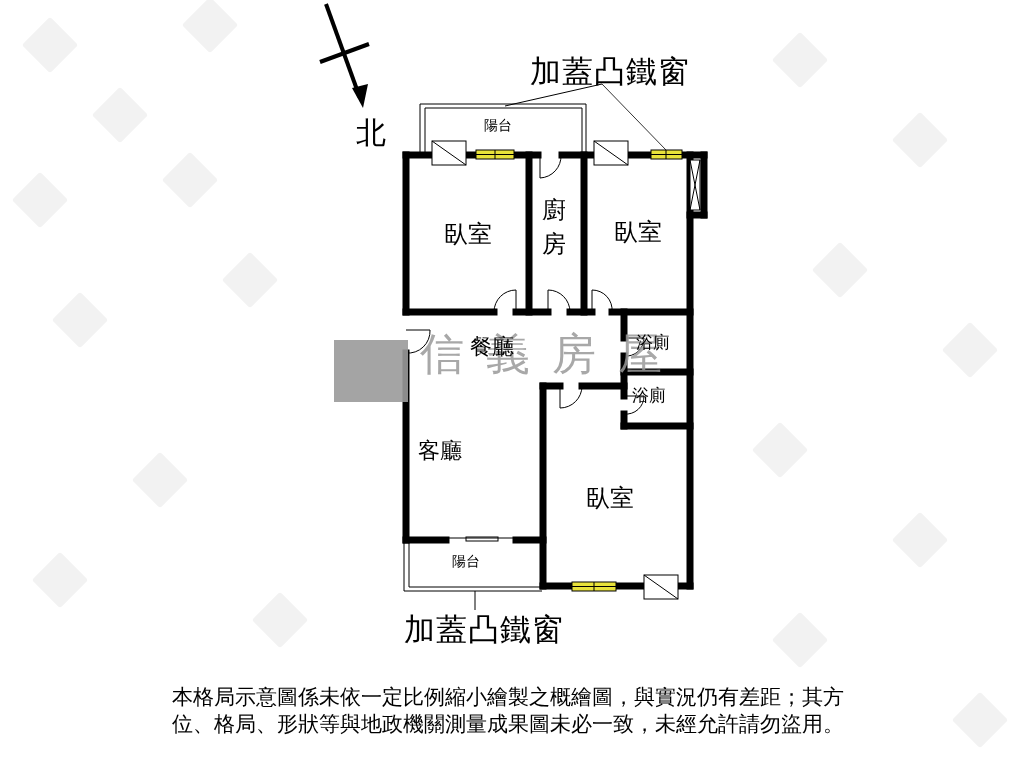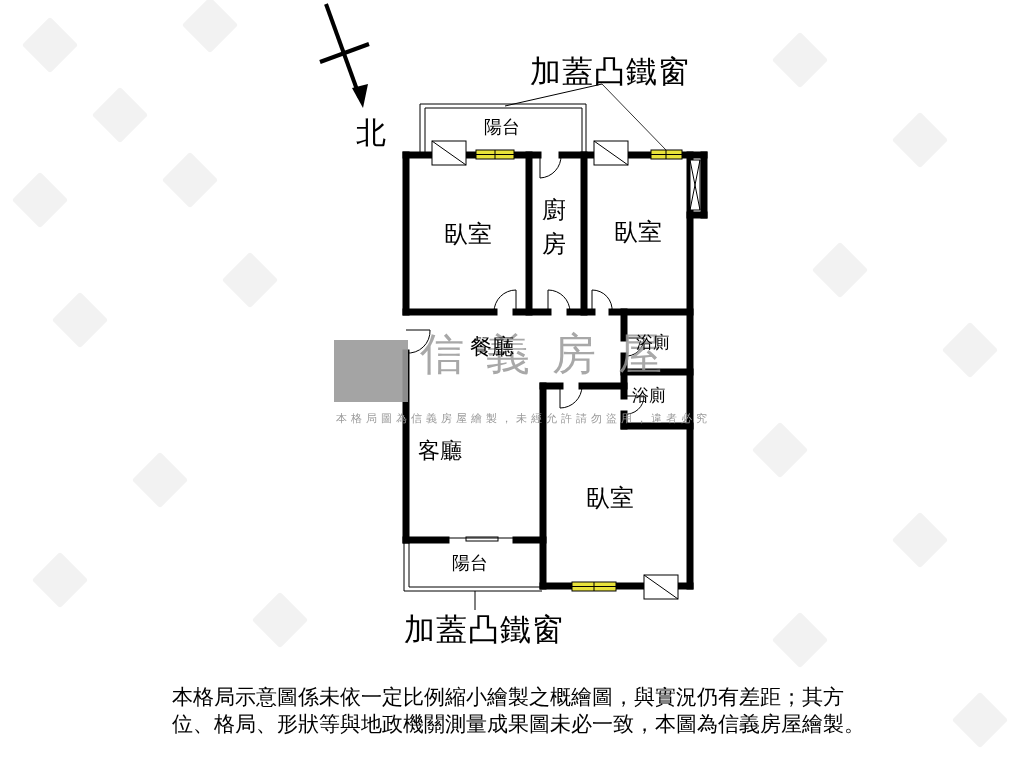--- a/index.html
+++ b/index.html
@@ -4,21 +4,21 @@
 <style>
   html, body { margin: 0; padding: 0; background: #ffffff; }
   body { width: 1024px; height: 768px; position: relative; overflow: hidden;
          font-family: "DejaVu Sans", "Liberation Sans", sans-serif; }
   .canvas { position: absolute; left: 0; top: 0; width: 1024px; height: 768px; }
   .bgmark { position: absolute; width: 40px; height: 40px; opacity: 0.05;
             background: #000; transform: rotate(-45deg); border-radius: 3px; }
   .lbl { position: absolute; color: #000; white-space: nowrap; line-height: 1; }
   .room-lg { font-size: 22px; }
   .room-md { font-size: 24px; }
-  .room-sm { font-size: 18px; }
+  .room-sm { font-size: 14px; }
   .room-xs { font-size: 17px; }
   .annot { font-size: 31px; letter-spacing: 1px; }
   .north { font-size: 30px; }
   .wm-big { position: absolute; left: 420px; top: 332px; font-size: 44px; color: #9a9a9a;
             opacity: 0.85; letter-spacing: 22px; line-height: 1; }
   .wm-small { position: absolute; left: 336px; top: 413px; font-size: 11px; color: #9a9a9a;
               letter-spacing: 4px; line-height: 1; }
   .wm-logo { position: absolute; left: 334px; top: 340px; width: 74px; height: 62px; background: #9a9a9a; opacity: 0.9; }
   .disclaimer { position: absolute; left: 124px; top: 684px; width: 780px; font-size: 21px;
                 line-height: 27px; color: #000; margin-left: 48px; }
@@ -173,35 +173,34 @@
 
     <g fill="none" stroke="#000" stroke-width="1">
       <polyline points="404,540 404,591 542,591"></polyline>
       <polyline points="409,540 409,587 542,587"></polyline>
     </g>
     <line x1="475" y1="591" x2="475" y2="610" stroke="#000" stroke-width="1"></line>
   </svg>
 
   <div class="wm-logo"></div>
   <div class="wm-big">信義房屋</div>
-  <div class="wm-small">本格局圖為信義房屋繪製，未經允許請勿盜用，違者必究</div>
 
   <div class="lbl north" style="left:356px;top:118px">北</div>
   <div class="lbl annot" style="left:530px;top:56px">加蓋凸鐵窗</div>
   <div class="lbl annot" style="left:404px;top:614px">加蓋凸鐵窗</div>
 
   <div class="lbl room-sm" style="left:484px;top:118px">陽台</div>
   <div class="lbl room-md" style="left:444px;top:222px">臥室</div>
   <div class="lbl room-md" style="left:542px;top:198px">廚</div>
   <div class="lbl room-md" style="left:542px;top:232px">房</div>
   <div class="lbl room-md" style="left:614px;top:220px">臥室</div>
   <div class="lbl room-lg" style="left:470px;top:336px">餐廳</div>
   <div class="lbl room-xs" style="left:636px;top:334px">浴廁</div>
   <div class="lbl room-xs" style="left:632px;top:387px">浴廁</div>
   <div class="lbl room-lg" style="left:418px;top:440px">客廳</div>
   <div class="lbl room-md" style="left:586px;top:486px">臥室</div>
   <div class="lbl room-sm" style="left:452px;top:554px">陽台</div>
 
   <div class="disclaimer">
     <div>本格局示意圖係未依一定比例縮小繪製之概繪圖，與實況仍有差距；其方</div>
-    <div>位、格局、形狀等與地政機關測量成果圖未必一致，本圖為信義房屋繪製。</div>
+    <div>位、格局、形狀等與地政機關測量成果圖未必一致，未經允許請勿盜用。</div>
   </div>
 </div>
 
 </body></html>

